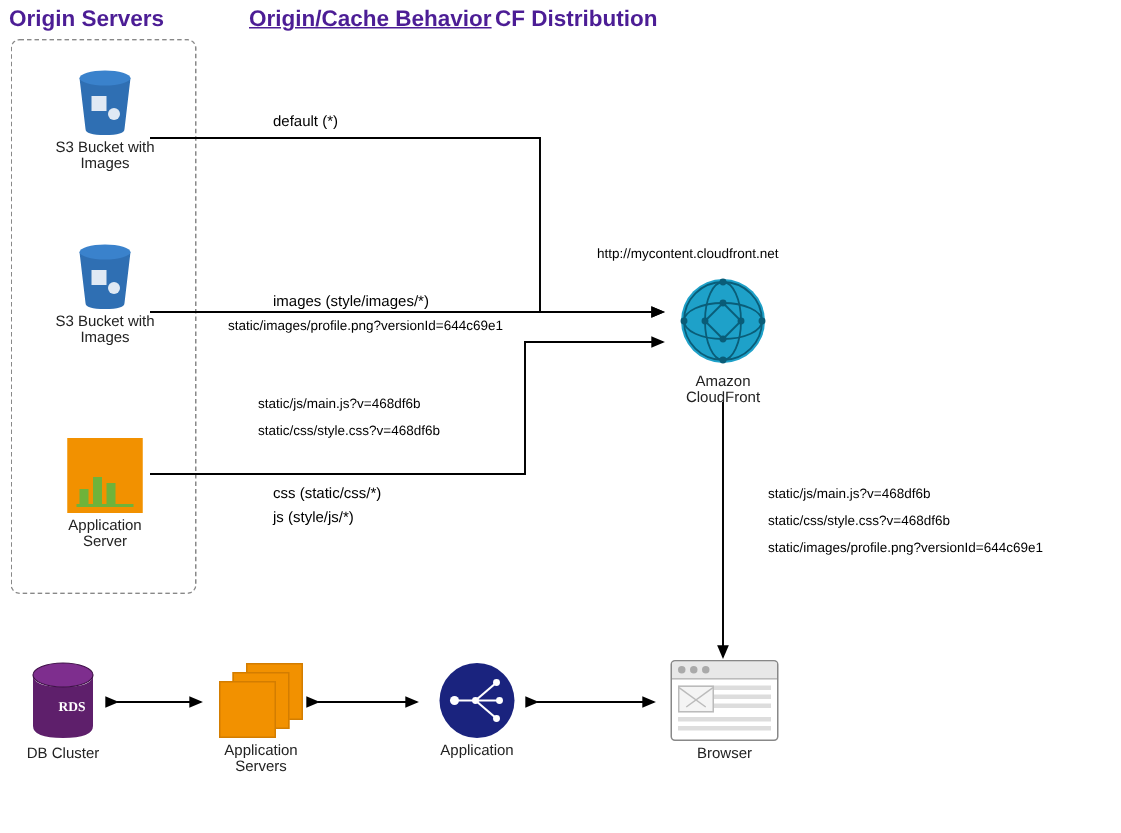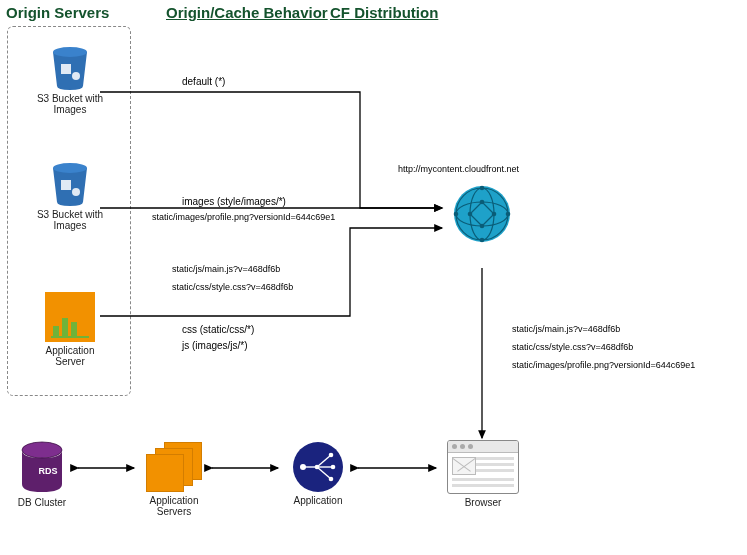--- a/index.html
+++ b/index.html
@@ -10,25 +10,25 @@
     width: 747px;
     height: 555px;
     position: relative;
     overflow: hidden;
   }
   .header {
     position: absolute;
     top: 4px;
     font-weight: bold;
     font-size: 15px;
-    color: #14532d;
+    color: #4c1d95;
   }
   .h1 { left: 6px; }
   .h2 { left: 166px; text-decoration: underline; }
-  .h3 { left: 330px; text-decoration: underline; }
+  .h3 { left: 330px; }
 
   
   .origin-box {
     position: absolute;
     left: 7px; top: 26px;
     width: 124px; height: 370px;
     border: 1.5px dashed #888;
     border-radius: 6px;
   }
 
@@ -72,21 +72,21 @@
   .cloudfront-icon {
     width:64px; height:64px; margin:0 auto; position:relative;
   }
   .cloudfront-icon svg { width:64px; height:64px; display:block; }
 
   
   .rds-icon { width:50px; height:54px; margin:0 auto; position:relative; }
   .rds-icon svg{width:50px;height:54px;display:block;}
   .rds-text {
     position:absolute; top:26px; left:12px; right:0;
-    color:#fff; font-size:9px; font-weight:bold;
+    color:#fff; font-size:9px; font-weight:bold;font-family:Liberation Serif, serif;
   }
 
   
   .appstack { width:56px; height:50px; margin:0 auto; position:relative; }
   .appstack .s {
     position:absolute; width:38px; height:38px; background:#f29100; border:1px solid #d37d00;
   }
   .appstack .s1{left:0;top:12px}
   .appstack .s2{left:9px;top:6px}
   .appstack .s3{left:18px;top:0}
@@ -194,20 +194,22 @@
           <circle cx="44" cy="32" r="2.3"></circle>
       </g>
       <g stroke="#0a5d78" stroke-width="1.2">
         <line x1="20" y1="32" x2="32" y2="20"></line>
           <line x1="32" y1="20" x2="44" y2="32"></line>
         <line x1="44" y1="32" x2="32" y2="44"></line>
           <line x1="32" y1="44" x2="20" y2="32"></line>
       </g>
     </svg>
   </div>
+  <span class="label" style="white-space:pre-line">Amazon
+CloudFront</span>
 </div>
 
 <div class="node" style="left:8px; top:440px; width:68px;">
   <div class="rds-icon">
     <svg viewBox="0 0 50 54">
       <ellipse cx="25" cy="10" rx="20" ry="8" fill="#7e2e8e"></ellipse>
       <path d="M5,10 L5,44 Q5,52 25,52 Q45,52 45,44 L45,10 Q45,18 25,18 Q5,18 5,10 Z" fill="#5e1f6b"></path>
       <ellipse cx="25" cy="10" rx="20" ry="8" fill="none" stroke="#3f1148" stroke-width="0.8"></ellipse>
     </svg>
     <div class="rds-text">RDS</div>
@@ -266,21 +268,21 @@
   <span class="label">Browser</span>
 </div>
 
 <div class="edge-label" style="left:182px; top:76px;">default (*)</div>
 <div class="edge-label small" style="left:398px; top:164px;">http://mycontent.cloudfront.net</div>
 <div class="edge-label" style="left:182px; top:196px;">images (style/images/*)</div>
 <div class="edge-label small" style="left:152px; top:212px;">static/images/profile.png?versionId=644c69e1</div>
 <div class="edge-label small" style="left:172px; top:264px;">static/js/main.js?v=468df6b</div>
 <div class="edge-label small" style="left:172px; top:282px;">static/css/style.css?v=468df6b</div>
 <div class="edge-label" style="left:182px; top:324px;">css (static/css/*)</div>
-<div class="edge-label" style="left:182px; top:340px;">js (images/js/*)</div>
+<div class="edge-label" style="left:182px; top:340px;">js (style/js/*)</div>
 <div class="edge-label small" style="left:512px; top:324px;">static/js/main.js?v=468df6b</div>
 <div class="edge-label small" style="left:512px; top:342px;">static/css/style.css?v=468df6b</div>
 <div class="edge-label small" style="left:512px; top:360px;">static/images/profile.png?versionId=644c69e1</div>
 
 <svg class="wires">
   <defs>
     <marker id="arr" markerWidth="8" markerHeight="8" refX="6" refY="3" orient="auto">
       <path d="M0,0 L7,3 L0,6 Z" fill="#000"></path>
     </marker>
   </defs>

